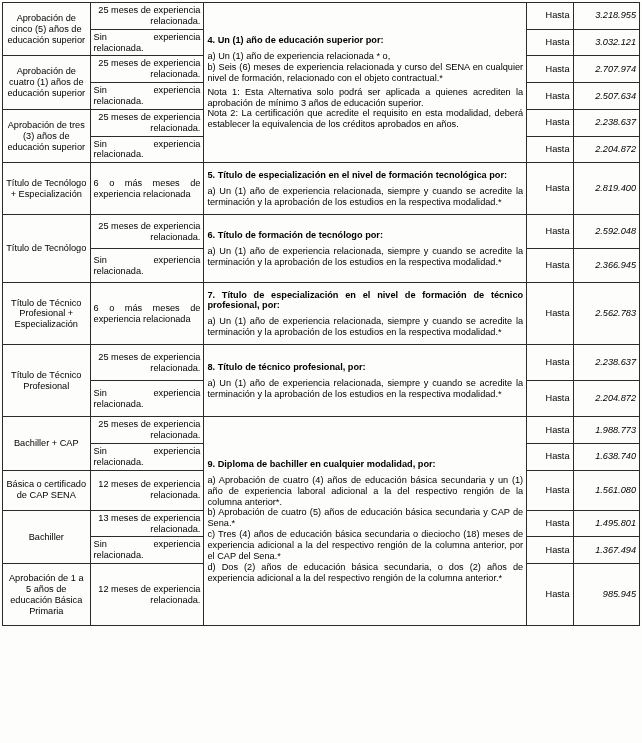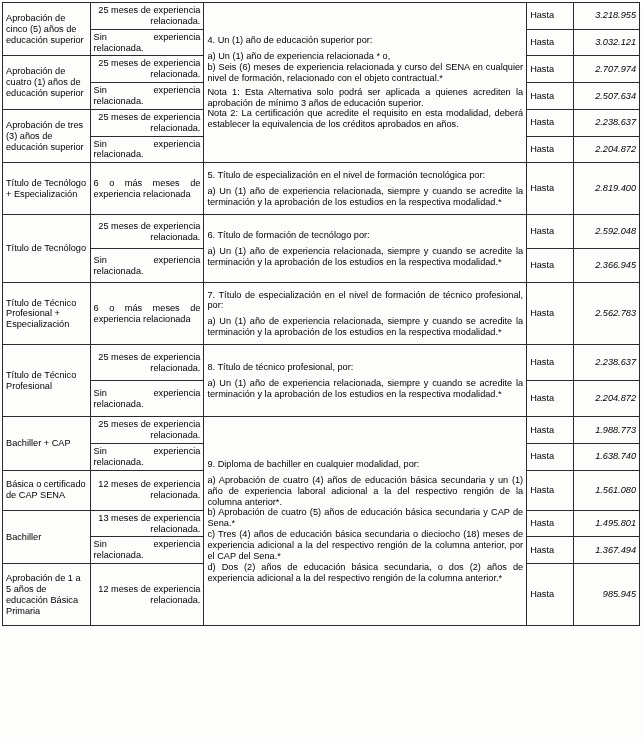--- a/index.html
+++ b/index.html
@@ -28,48 +28,49 @@
   }
   table.doc td {
     border: 1px solid #2b2b2b;
     vertical-align: middle;
     padding: 2px 3px;
     font-size: 9.2px;
     line-height: 1.18;
   }
   .c-cargo {
     width: 83px;
+    text-align: center;
   }
   .c-exp {
     width: 108px;
     text-align: right;
   }
   .c-req {
     width: 306px;
     text-align: justify;
     vertical-align: top;
     padding: 3px 4px;
   }
   .c-hasta {
     width: 44px;
-    text-align: left;
+    text-align: right;
     font-size: 9.4px;
   }
   .c-val {
     width: 63px;
     text-align: right;
     font-size: 9.6px;
     padding-right: 6px;
     font-style: italic;
   }
   .just {
     text-align: justify;
   }
   .b {
-    font-weight: normal;
+    font-weight: bold;
   }
   .blk {
     display: block;
   }
   .sp {
     display: block;
     height: 5px;
   }
   .spacer-sm {
     display: block;

